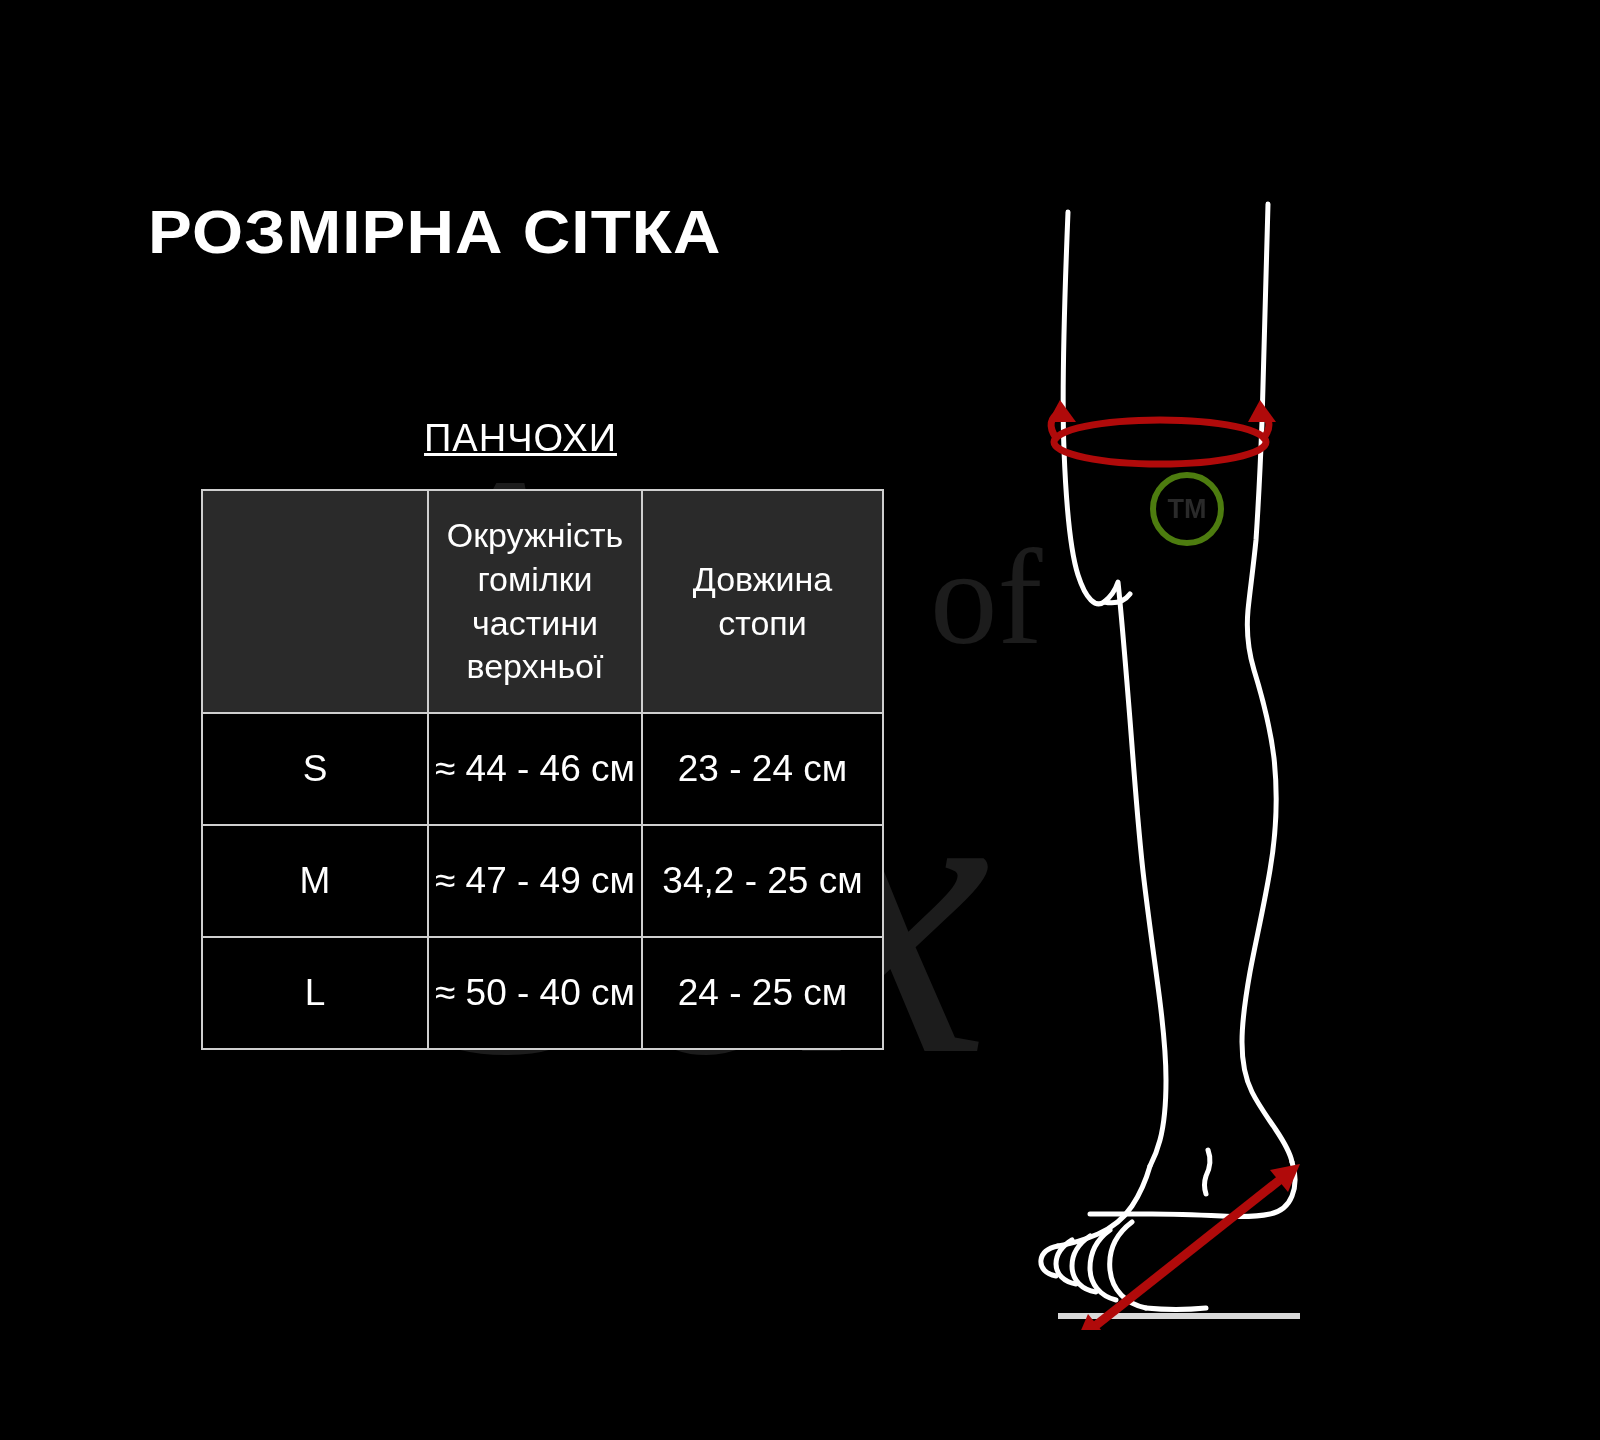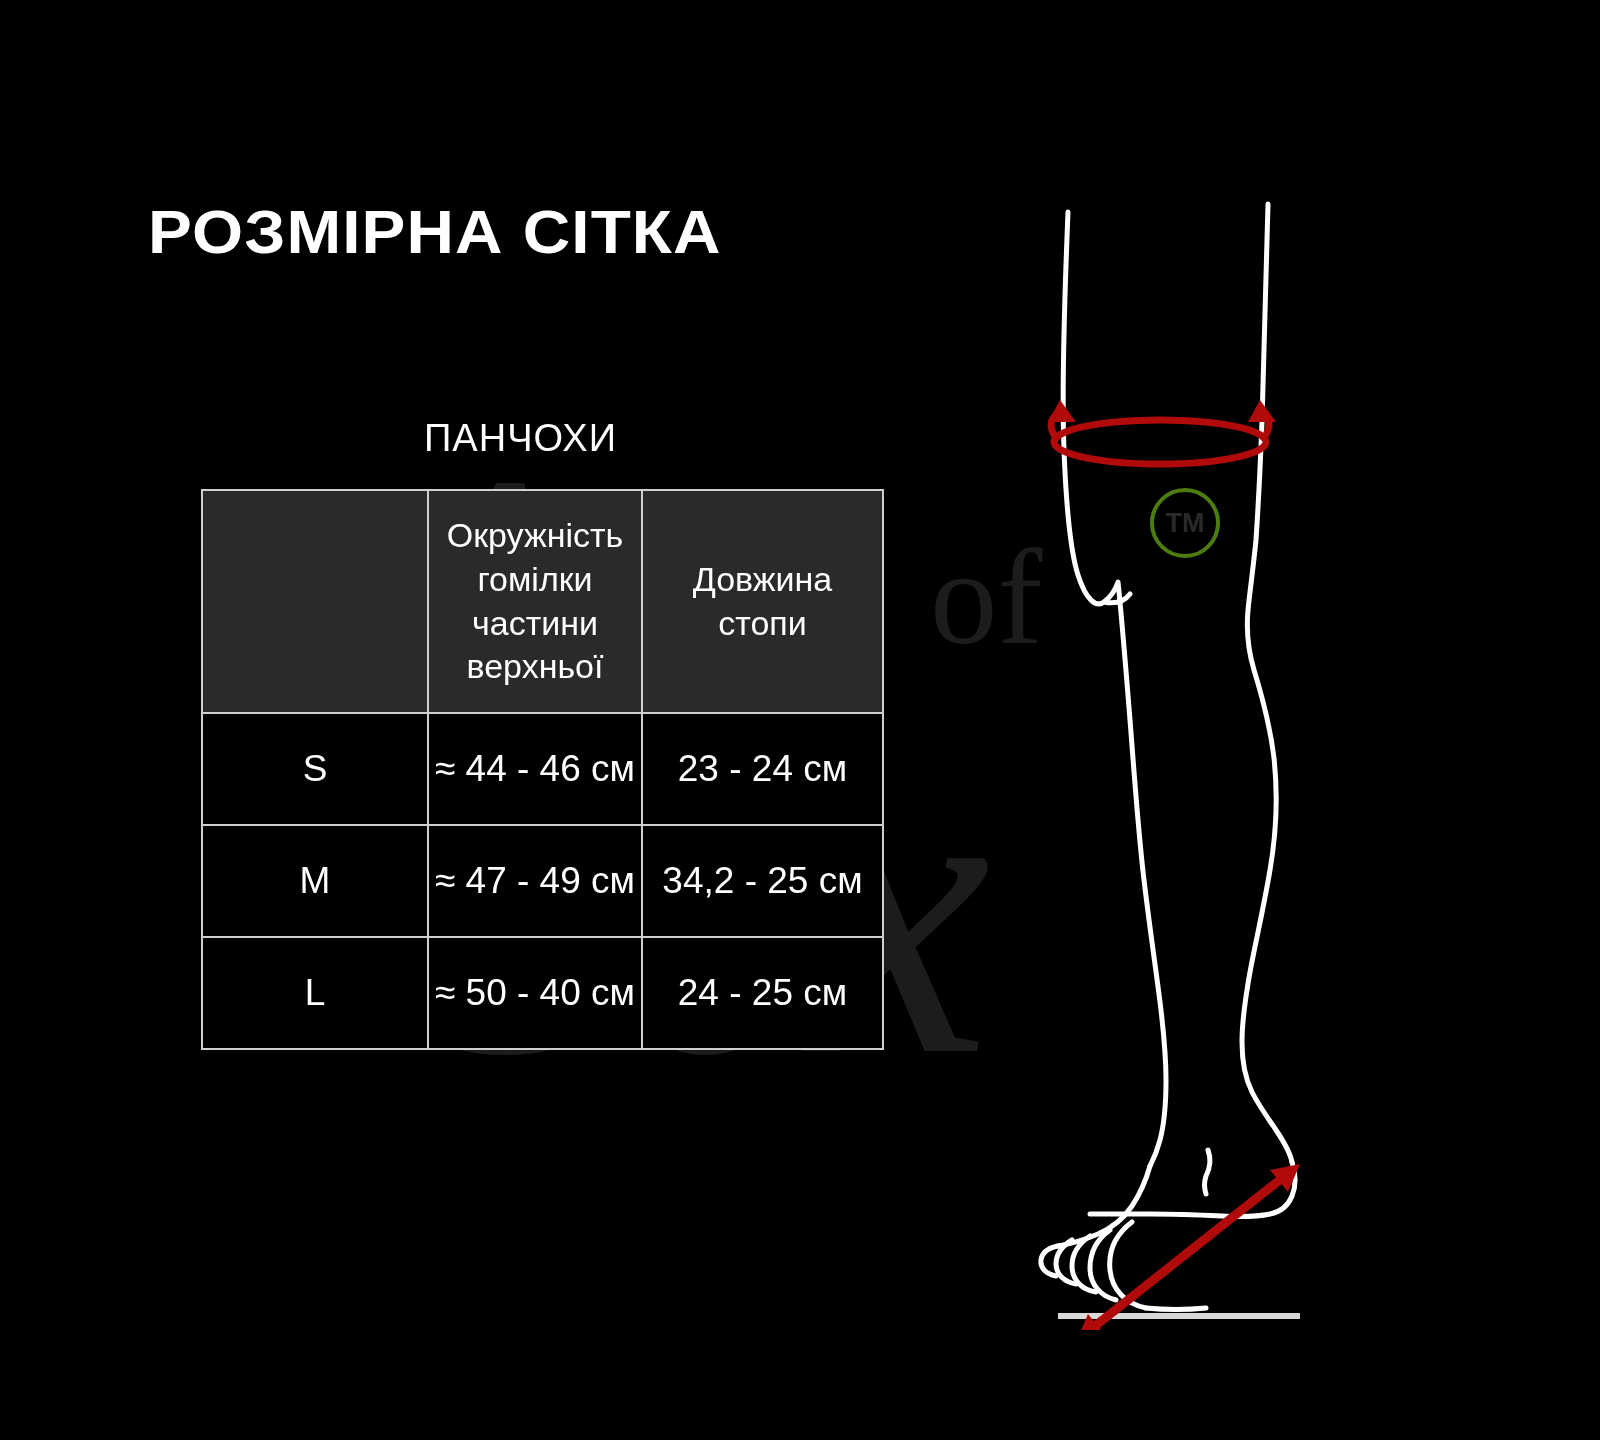--- a/index.html
+++ b/index.html
@@ -41,24 +41,24 @@
   #wm-sex {
     left: 420px;
     top: 700px;
     font-size: 420px;
     font-style: italic;
     letter-spacing: -6px;
   }
   #wm-tm {
     position: absolute;
     left: 1150px;
-    top: 488px;
+    top: 472px;
     width: 62px;
     height: 62px;
-    border: 4px solid #4d7c0f;
+    border: 6px solid #4d7c0f;
     border-radius: 50%;
     color: #2a2a2a;
     font-family: "Liberation Sans", sans-serif;
     font-size: 27px;
     font-weight: bold;
     display: flex;
     align-items: center;
     justify-content: center;
     user-select: none;
   }
@@ -80,20 +80,21 @@
   
   #product-label {
     position: absolute;
     left: 201px;
     top: 417px;
     width: 639px;
     text-align: center;
     font-size: 38px;
     color: #ffffff;
     letter-spacing: 1px;
+    text-decoration: underline;
   }
 
   
   #size-table {
     position: absolute;
     left: 201px;
     top: 489px;
     width: 639px;
     border-collapse: collapse;
     table-layout: fixed;

